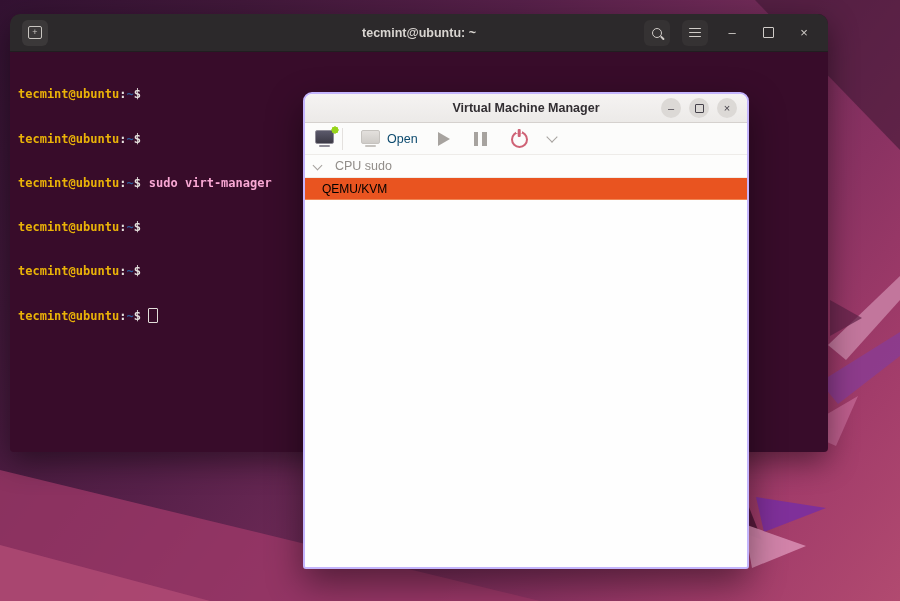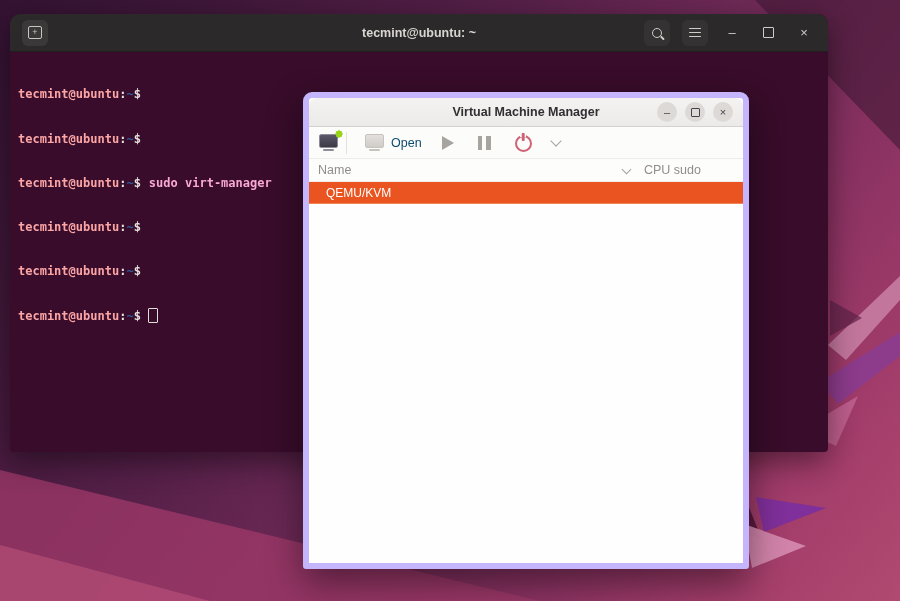--- a/index.html
+++ b/index.html
@@ -48,34 +48,34 @@
   .mag::after{content:"";position:absolute;width:5px;height:1.6px;background:#d0ccc8;
     transform:rotate(45deg);right:-4px;bottom:-2px;border-radius:1px}
   .ham{display:flex;flex-direction:column;gap:2.5px}
   .ham i{display:block;height:1.5px;width:12px;background:#d0ccc8;border-radius:1px}
   .maxbox{width:9px;height:9px;border:1.2px solid #d0ccc8;border-radius:1px}
 
   .t-body{
     padding:6px 8px;font-family:"DejaVu Sans Mono","Liberation Mono",monospace;
     font-size:12px;font-weight:bold;line-height:14.7px;white-space:pre;
   }
-  .pl-user{color:#fca5a5}
+  .pl-user{color:#eab308}
   .pl-colon{color:#e6e2df}
   .pl-path{color:#2e5f9e}
   .pl-dollar{color:#e6e2df}
   .pl-cmd{color:#f9a8d4;padding-left:8px}
   .cursor{
     display:inline-block;width:8px;height:13px;border:1.5px solid #e2ddd9;
     vertical-align:text-bottom;margin-left:7px;border-radius:1px;background:transparent;
   }
 
   
   .vmm{
     position:absolute;left:303px;top:92px;width:446px;height:477px;
-    background:#fefefe;border:6px solid #c4b5fd;box-sizing:border-box;
+    background:#fefefe;border:2px solid #c4b5fd;box-sizing:border-box;
     border-radius:9px 9px 3px 3px;box-shadow:0 14px 36px rgba(0,0,0,.45);
     display:flex;flex-direction:column;
   }
   .v-titlebar{
     height:28px;flex:0 0 auto;background:linear-gradient(#f5f3f2,#eceae8);
     border-bottom:1px solid #d5d1ce;border-radius:8px 8px 0 0;
     display:flex;align-items:center;position:relative;
   }
   .v-title{position:absolute;left:0;right:0;text-align:center;font-size:12.5px;font-weight:bold;color:#322e32;pointer-events:none}
   .v-controls{margin-left:auto;display:flex;gap:8px;padding-right:10px;z-index:1}
@@ -116,21 +116,21 @@
     height:22px;flex:0 0 auto;display:flex;align-items:center;background:#fdfdfc;
     border-bottom:1px solid #efedea;color:#918d89;font-size:12.5px;padding-left:9px;
   }
   .col-name{flex:1;cursor:pointer}
   .sort-caret{width:6px;height:6px;border-right:1.6px solid #a5a19d;border-bottom:1.6px solid #a5a19d;
     transform:rotate(45deg);margin:-2px 14px 0 0}
   .col-cpu{width:99px;cursor:pointer}
 
   .v-row{
     height:21px;flex:0 0 auto;display:flex;align-items:center;
-    color:#ffffff;font-size:12px;padding-left:17px;cursor:pointer;
+    color:#000000;font-size:12px;padding-left:17px;cursor:pointer;
     border-bottom:1px solid #f08654;
   }
   .v-body{flex:1;background:#fefefe;border-radius:0 0 2px 2px}
 </style>
 </head>
 <body>
 
 <div class="desktop">
   <svg class="wallpaper" viewBox="0 0 900 601" preserveAspectRatio="none">
     <polygon points="755,0 900,0 900,150" fill="#3b1531" opacity="0.55"></polygon>
@@ -215,21 +215,20 @@
     </button>
     <button class="tb-btn">
       <span class="power"></span>
     </button>
     <button class="tb-btn">
       <span class="caret"></span>
     </button>
   </div>
 
   <div class="v-colheader">
-    <span class="col-name">Name</span>
     <span class="sort-caret"></span>
     <span class="col-cpu">CPU sudo</span>
   </div>
 
   <div class="v-row" id="vm-row-0" style="background: rgb(233, 84, 32);">
     <span>QEMU/KVM</span>
   </div>
 
   <div class="v-body"></div>
 </div>

